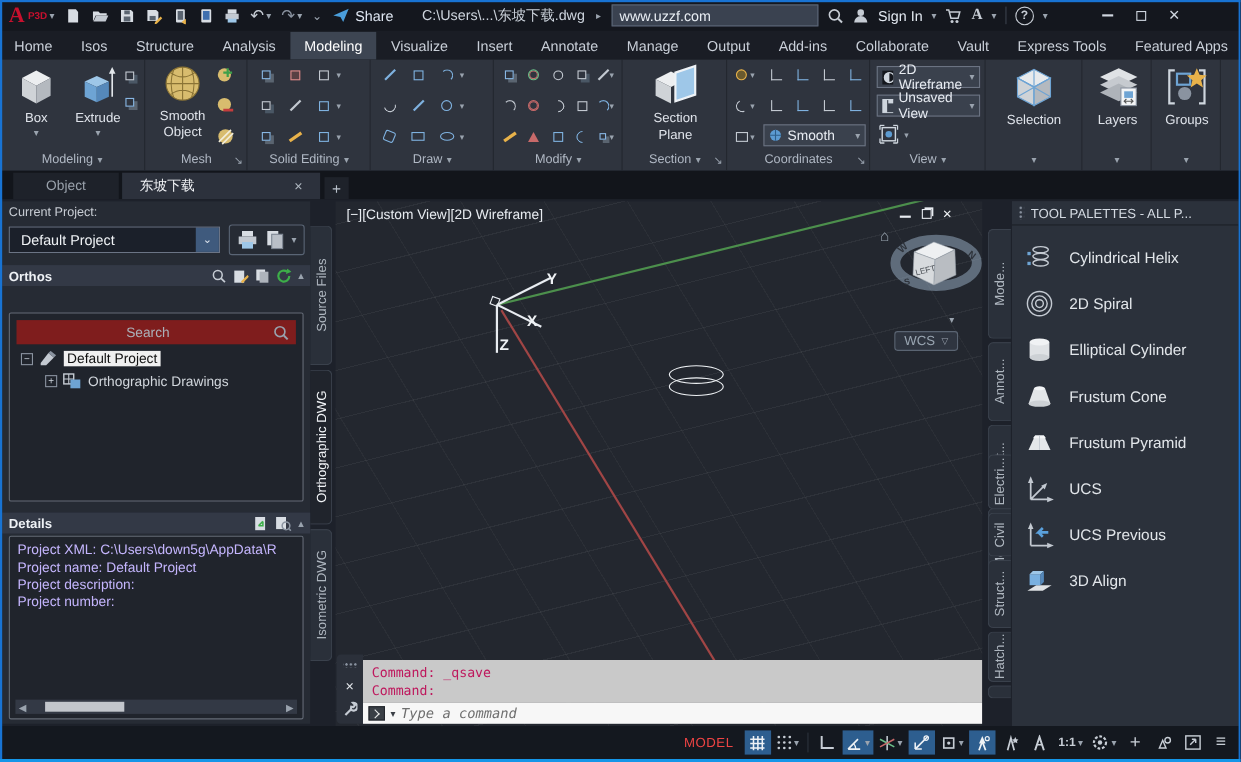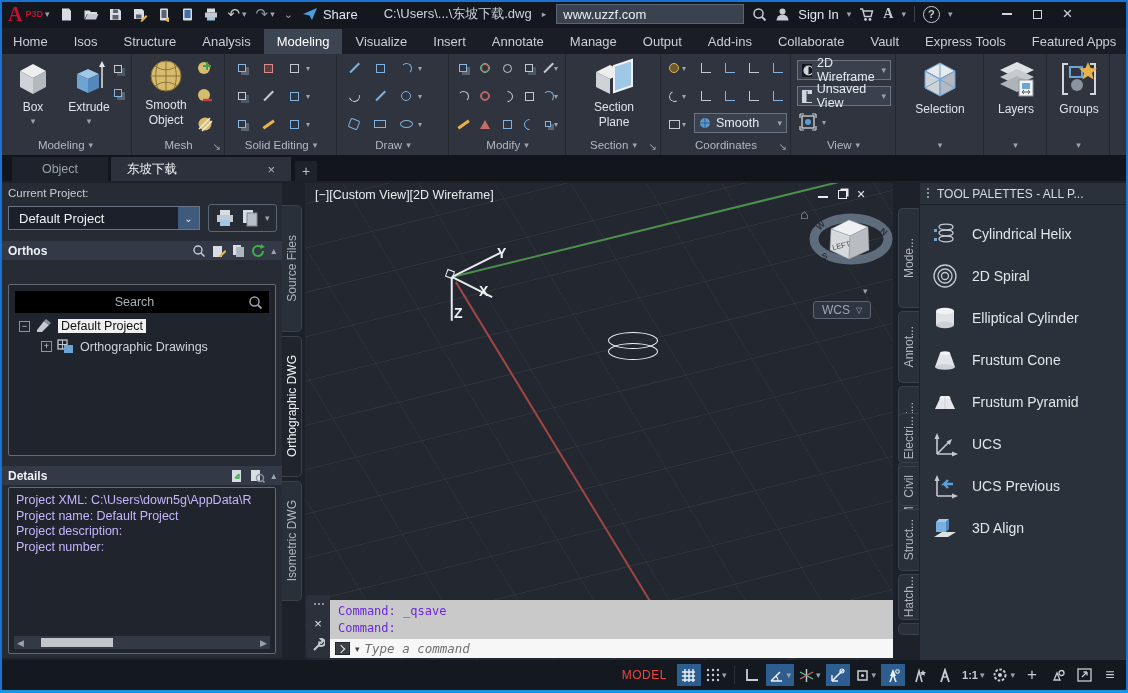--- a/index.html
+++ b/index.html
@@ -63,21 +63,21 @@
   .dtab.start{background:#1e222a;color:#9aa2ac;margin-left:12px;width:96px;justify-content:center}
   .dtab.file{background:#2c313c;color:#f2f4f7;width:180px;justify-content:space-between;margin-left:3px}
   .dplus{width:22px;height:20px;margin-left:4px;display:flex;align-items:center;justify-content:center;color:#b9c1cb;background:#1e222a;font-size:14px}
   
   .palette{position:absolute;background:#262b34;z-index:6}
   .pal-title{height:22px;display:flex;align-items:center;background:#2b313b;color:#d4dae2;font-size:12px;padding-left:6px;gap:6px;border-bottom:1px solid #1c2027}
   .grip{width:5px;height:13px;background-image:radial-gradient(circle,#8a93a0 1px,transparent 1.2px);background-size:4px 4px}
   .sechdr{display:flex;align-items:center;background:#333946;height:19px;padding:0 6px;font-weight:bold;font-size:12px;color:#eef1f5}
   .sechdr .hicons{margin-left:auto;display:flex;align-items:center;gap:6px}
   .boxpanel{background:#20242c;border:1px solid #646b76;border-radius:2px}
-  .searchfield{display:flex;align-items:center;background:#000000;height:22px;margin:6px;color:#aab0b8;font-size:12.5px;padding:0 6px}
+  .searchfield{display:flex;align-items:center;background:#7f1d1d;height:22px;margin:6px;color:#aab0b8;font-size:12.5px;padding:0 6px}
   .treerow{display:flex;align-items:center;gap:5px;font-size:12.5px;color:#d0d5db;margin-top:6px}
   .expbox{width:11px;height:11px;border:1px solid #8a93a0;background:#20242c;display:flex;align-items:center;justify-content:center;font-size:9px;color:#cfd6df;line-height:1}
   .selitem{background:#f0f0f0;color:#111;padding:0 3px}
   .det-line{white-space:nowrap;font-size:12.5px;color:#c4b5fd;line-height:15.5px}
   .hscroll{position:absolute;left:5px;right:5px;height:13px;background:#333945;display:flex;align-items:center}
   .hthumb{height:9px;background:#c2c6cc;margin-left:14px;width:72px}
   .sarrow{width:13px;text-align:center;color:#9aa3ae;font-size:9px}
   
   .vtab{position:absolute;display:flex;align-items:center;justify-content:center;background:#2a303a;border:1px solid #3a414c;color:#aeb6bf;font-size:12px}
   .vtab .vtxt{writing-mode:vertical-rl;transform:rotate(180deg);white-space:nowrap}
@@ -89,21 +89,21 @@
   .vgrid{position:absolute;left:-80px;top:-80px;width:760px;height:640px;
     background-image:repeating-linear-gradient(-14deg,transparent 0 42px,rgba(255,255,255,.05) 42px 43px),
                      repeating-linear-gradient(59deg,transparent 0 64px,rgba(255,255,255,.035) 64px 65px)}
   .axis{position:absolute;height:1.5px;transform-origin:left center}
   .vlabel{position:absolute;left:10px;top:5px;color:#e8ecf1;font-size:12.5px}
   .axlbl{position:absolute;color:#eef1f4;font-size:14px;font-weight:bold}
   .vwin{position:absolute;top:6px;display:flex;gap:10px;align-items:center}
   .wcs{position:absolute;border:1px solid #5a6472;border-radius:3px;background:rgba(58,66,78,.55);color:#9aa6b2;font-size:12px;display:flex;align-items:center;gap:6px;padding:1px 8px}
   
   .cmdstrip{position:absolute;left:1px;top:412px;width:24px;height:63px;background:#2b303a;border-radius:4px 0 0 4px;display:flex;flex-direction:column;align-items:center;gap:8px;padding-top:3px;z-index:6}
-  .cmdhist{position:absolute;left:25px;top:417px;width:563px;height:39px;background:#c9c9c9;color:#6d28d9;font-family:"DejaVu Sans Mono",monospace;font-size:12px;padding:3px 8px;line-height:17px;z-index:6}
+  .cmdhist{position:absolute;left:25px;top:417px;width:563px;height:39px;background:#c9c9c9;color:#be185d;font-family:"DejaVu Sans Mono",monospace;font-size:12px;padding:3px 8px;line-height:17px;z-index:6}
   .cmdinput{position:absolute;left:25px;top:456px;width:563px;height:19px;background:#f7f7f7;display:flex;align-items:center;gap:5px;padding:0 5px;z-index:6}
   .prompticon{width:15px;height:13px;background:#3a3f46;border:1px solid #23262c;position:relative}
   .prompticon::after{content:"";position:absolute;left:2px;top:3px;width:5px;height:5px;border-left:1.5px solid #e8e8e8;border-bottom:1.5px solid #e8e8e8;transform:rotate(-135deg)}
   .cmdph{font-family:"DejaVu Sans Mono",monospace;font-style:italic;color:#6e6e6e;font-size:12.5px}
   
   .tpitem{display:flex;align-items:center;gap:12px;height:42px;padding-left:10px}
   .tpitem .tlbl{font-size:14px;color:#e2e6ea}
   
   .statusbar{position:absolute;left:0;top:660px;width:1128px;height:30px;background:#14181f;display:flex;align-items:center;justify-content:flex-end;gap:2px;padding-right:6px;z-index:10}
   .sbtn{height:22px;min-width:24px;display:flex;align-items:center;justify-content:center;gap:2px;color:#c7cdd5;padding:0 3px}

